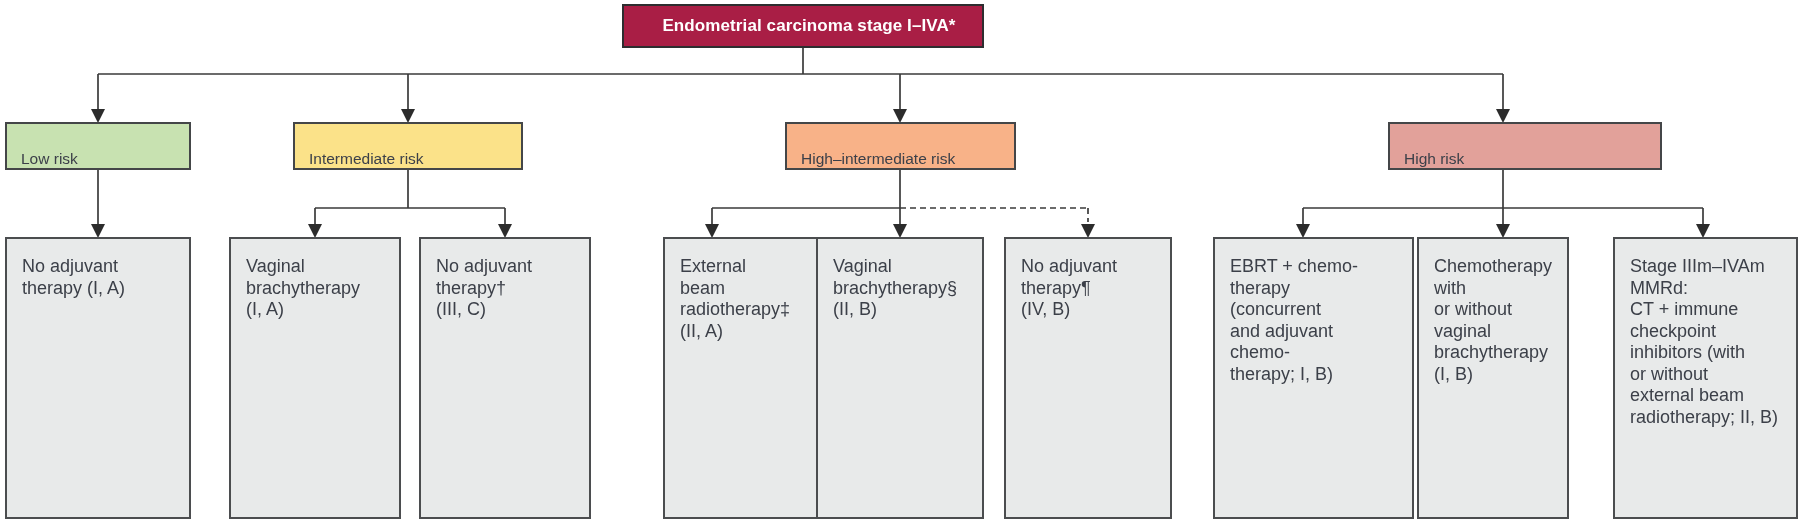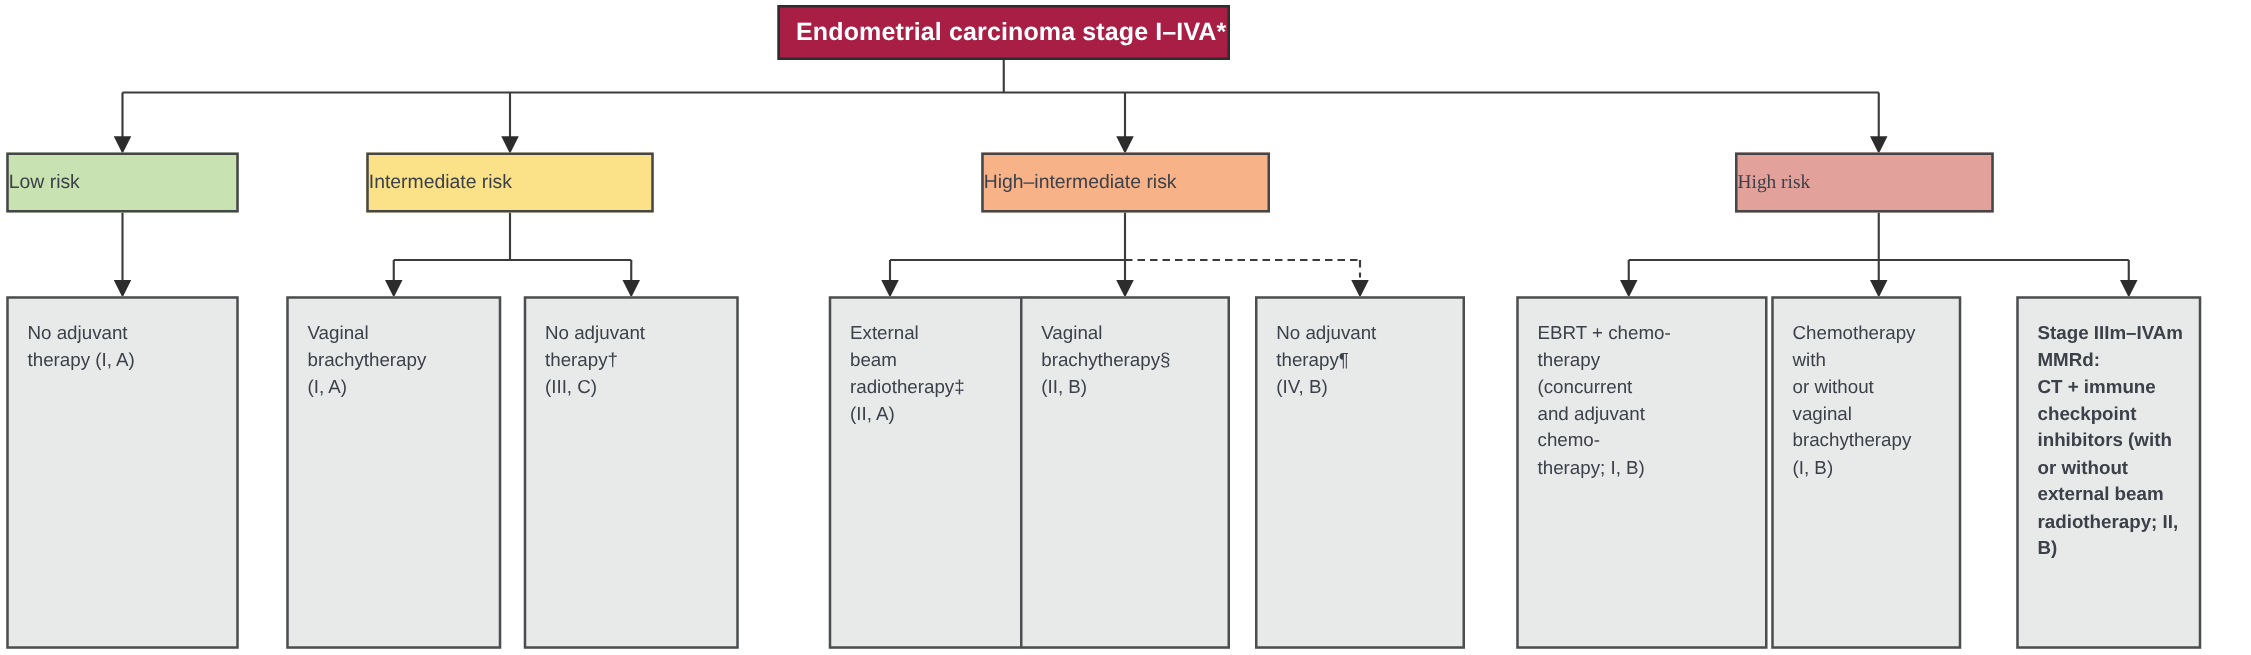--- a/index.html
+++ b/index.html
@@ -26,55 +26,56 @@
     border: 2px solid #444648;
     z-index: 1;
     color: #3c4049;
   }
   .title-node {
     left: 622px; top: 4px; width: 362px; height: 44px;
     background: #a91e45;
     border-color: #2d2d2f;
     color: #ffffff;
     font-weight: bold;
-    font-size: 20px;
+    font-size: 17px;
     display: flex;
     align-items: center;
     justify-content: center;
     letter-spacing: 0.1px;
     padding-left: 12px;
   }
   .risk-node {
     top: 122px; height: 48px;
     display: flex;
-    align-items: center;
+    align-items: flex-end;
+    padding-left: 14px;
     font-size: 15.5px;
   }
   .risk-low            { left: 5px;    width: 186px; }
   .risk-intermediate   { left: 293px;  width: 230px; }
   .risk-high-int       { left: 785px;  width: 231px; }
-  .risk-high           { left: 1388px; width: 207px; font-family: Liberation Serif, serif; }
+  .risk-high           { left: 1388px; width: 274px; }
   .leaf-node {
     top: 237px; height: 282px;
     background: #e8eaea;
     border-color: #4b4d4f;
-    font-size: 15px;
+    font-size: 18px;
     line-height: 21.5px;
     padding: 17px 10px 0 15px;
     white-space: pre-line;
   }
   .leaf-1 { left: 5px;    width: 186px; }
   .leaf-2 { left: 229px;  width: 172px; }
   .leaf-3 { left: 419px;  width: 172px; }
   .leaf-4 { left: 628px;  width: 168px; margin-left: 35px; }
   .leaf-5 { left: 816px;  width: 168px; }
   .leaf-6 { left: 1004px; width: 168px; }
   .leaf-7 { left: 1213px; width: 201px; }
   .leaf-8 { left: 1417px; width: 152px; }
-  .leaf-9 { left: 1613px; width: 148px; font-weight: bold; }
+  .leaf-9 { left: 1613px; width: 185px; }
 </style>
 </head>
 <body>
 
 <div class="canvas">
 
   <svg class="connectors" width="1801" height="524">
 
     <path d="M803 48 V74 M98 74 H1503 M98 74 V110 M408 74 V110 M900 74 V110 M1503 74 V110" stroke="#3b3b3b" stroke-width="1.7" fill="none"></path>
 

